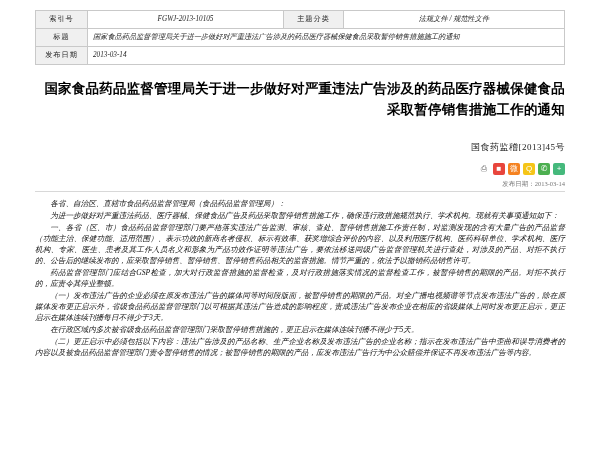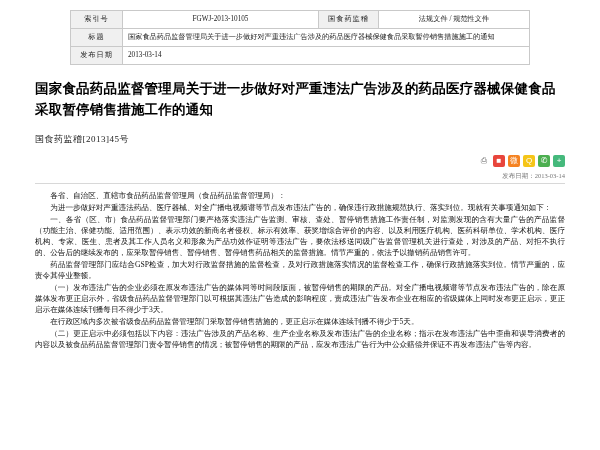--- a/index.html
+++ b/index.html
@@ -18,21 +18,21 @@
     position: relative;
     width: 600px;
     height: 450px;
     background: #ffffff;
     box-sizing: border-box;
     padding: 0;
   }
 
   
   .meta-table {
-    width: 460px;
+    width: 530px;
     margin: 10px auto 8px auto;
     border-collapse: collapse;
     table-layout: fixed;
     font-size: 7.2px;
     line-height: 1.25;
   }
   .meta-table td {
     border: 1px solid #c9c9c9;
     padding: 4px 5px;
     vertical-align: middle;
@@ -41,45 +41,46 @@
   .meta-label {
     background: #f0f0f0;
     text-align: center;
     width: 52px;
     color: #333333;
     letter-spacing: 1px;
   }
   .meta-value {
     background: #ffffff;
     text-align: left;
+    font-style: italic;
   }
   .meta-value.center {
     text-align: center;
   }
   .col-a { width: 52px; }
   .col-b { width: 196px; }
   .col-c { width: 60px; }
   .col-d { width: auto; }
 
   
   .title-block {
     width: 530px;
     margin: 14px auto 0 auto;
-    text-align: left;
+    text-align: right;
   }
   .doc-title {
     font-family: "Liberation Sans", "DejaVu Sans", sans-serif;
     font-size: 13.5px;
     font-weight: bold;
     line-height: 1.55;
     color: #000000;
     letter-spacing: 0.2px;
   }
   .doc-number {
-    margin-top: 12px;
+    margin-top: 20px;
     font-size: 9px;
     color: #222222;
     letter-spacing: 0.5px;
   }
 
   
   .toolbar {
     width: 530px;
     margin: 8px auto 0 auto;
     display: flex;
@@ -130,39 +131,40 @@
   .body-wrap p {
     margin: 0 0 1.5px 0;
     font-size: 7.6px;
     line-height: 1.42;
     color: #111111;
     text-align: justify;
     text-justify: inter-ideograph;
   }
   .indent2 {
     text-indent: 2em;
+    font-style: italic;
   }
 </style>
 </head>
 <body>
 
 <div class="page">
 
   <table class="meta-table">
     <colgroup>
       <col class="col-a">
         <col class="col-b">
         <col class="col-c">
         <col class="col-d">
     </colgroup>
     <tbody>
       <tr>
         <td class="meta-label">索引号</td>
         <td class="meta-value center">FGWJ-2013-10105</td>
-        <td class="meta-label">国食药监稽</td>
+        <td class="meta-label">主题分类</td>
         <td class="meta-value center">法规文件 / 规范性文件</td>
       </tr>
       <tr>
         <td class="meta-label">标题</td>
         <td class="meta-value" colspan="3">国家食品药品监督管理局关于进一步做好对严重违法广告涉及的药品医疗器械保健食品采取暂停销售措施施工的通知</td>
       </tr>
       <tr>
         <td class="meta-label">发布日期</td>
         <td class="meta-value" colspan="3">2013-03-14</td>
       </tr>
@@ -181,21 +183,21 @@
     <span class="tool-ico" style="background:#f5c518">Q</span>
     <span class="tool-ico" style="background:#4caf50">✆</span>
     <span class="tool-ico" style="background:#45b97c">+</span>
   </div>
 
   <div class="date-row">发布日期：2013-03-14</div>
   <div class="hr"></div>
 
   <div class="body-wrap">
     <p class="indent2">各省、自治区、直辖市食品药品监督管理局（食品药品监督管理局）：</p>
-    <p class="indent2">为进一步做好对严重违法药品、医疗器械、对全广播电视频谱等节点发布违法广告的，确保违行政措施规范执行、落实到位。现就有关事项通知如下：</p>
+    <p class="indent2">为进一步做好对严重违法药品、医疗器械、保健食品广告及药品采取暂停销售措施工作，确保违行政措施规范执行、学术机构。现就有关事项通知如下：</p>
     <p class="indent2">一、各省（区、市）食品药品监督管理部门要严格落实违法广告监测、审核、查处、暂停销售措施工作责任制，对监测发现的含有大量广告的产品监督（功能主治、保健功能、适用范围）、表示功效的新商名者侵权、标示有效率、获奖增综合评价的内容、以及利用医疗机构、医药科研单位、学术机构、医疗机构、专家、医生、患者及其工作人员名义和形象为产品功效作证明等违法广告，要依法移送同级广告监督管理机关进行查处，对涉及的产品、对拒不执行的、公告后的继续发布的，应采取暂停销售、暂停销售、暂停销售药品相关的监督措施。情节严重的，依法予以撤销药品销售许可。</p>
-    <p class="indent2">药品监督管理部门应结合GSP检查，加大对行政监督措施的监督检查，及对行政措施落实情况的监督检查工作，确保行政措施落实到位。情节严重的，应责令其停业整顿。</p>
+    <p class="indent2">药品监督管理部门应结合GSP检查，加大对行政监督措施的监督检查，及对行政措施落实情况的监督检查工作，被暂停销售的期限的产品。对拒不执行的，应责令其停业整顿。</p>
     <p class="indent2">（一）发布违法广告的企业必须在原发布违法广告的媒体同等时间段版面，被暂停销售的期限的产品。对全广播电视频谱等节点发布违法广告的，除在原媒体发布更正启示外，省级食品药品监督管理部门以可根据其违法广告造成的影响程度，责成违法广告发布企业在相应的省级媒体上同时发布更正启示，更正启示在媒体连续刊播每日不得少于3天。</p>
     <p class="indent2">在行政区域内多次被省级食品药品监督管理部门采取暂停销售措施的，更正启示在媒体连续刊播不得少于5天。</p>
     <p class="indent2">（二）更正启示中必须包括以下内容：违法广告涉及的产品名称、生产企业名称及发布违法广告的企业名称；指示在发布违法广告中歪曲和误导消费者的内容以及被食品药品监督管理部门责令暂停销售的情况；被暂停销售的期限的产品，应发布违法广告行为中公众赔偿并保证不再发布违法广告等内容。</p>
   </div>
 
 </div>
 
 </body></html>

